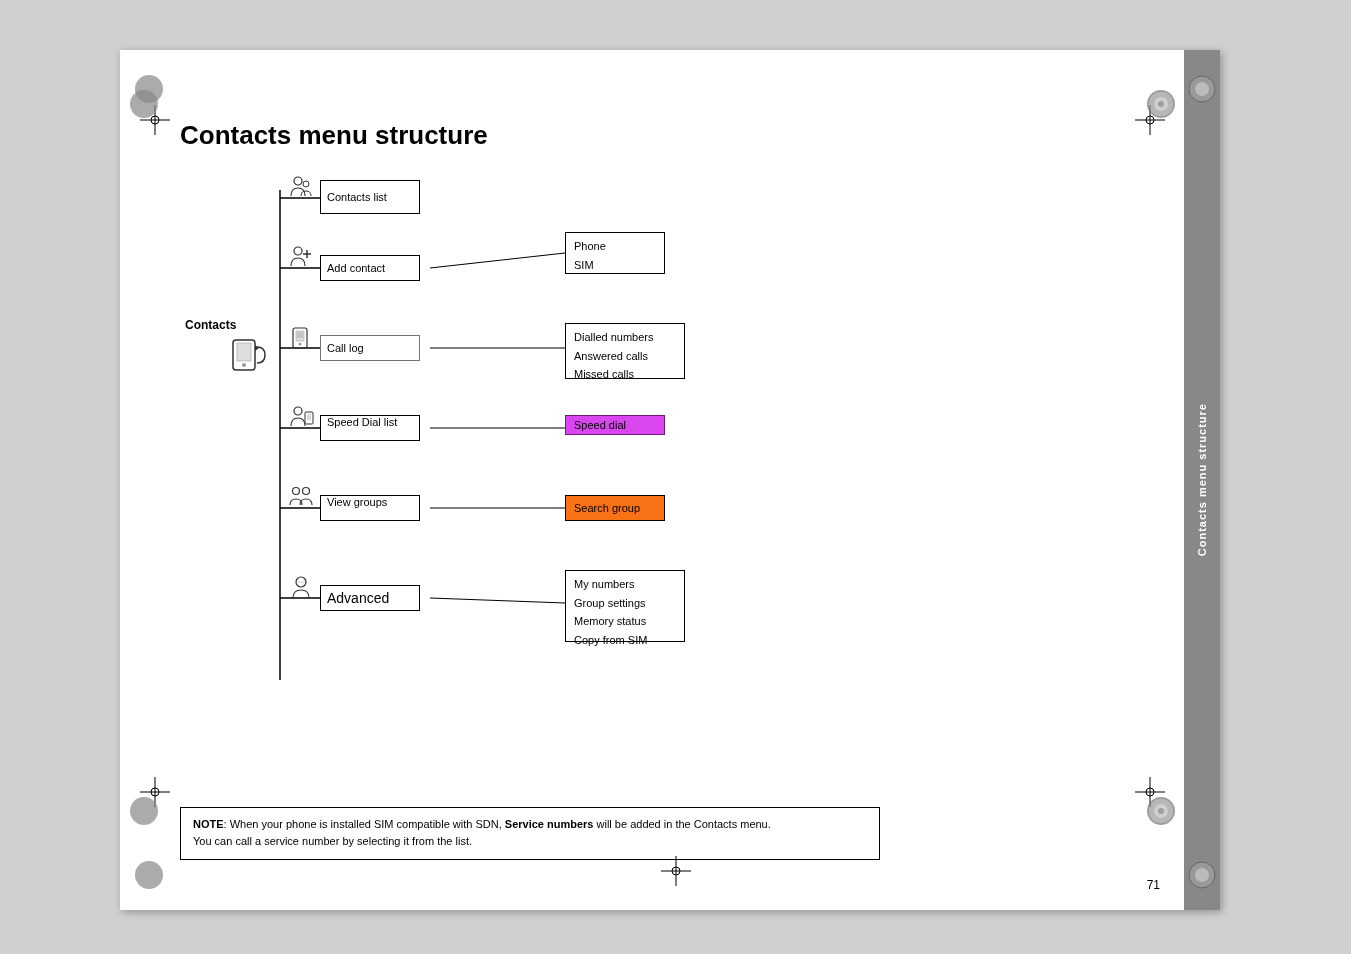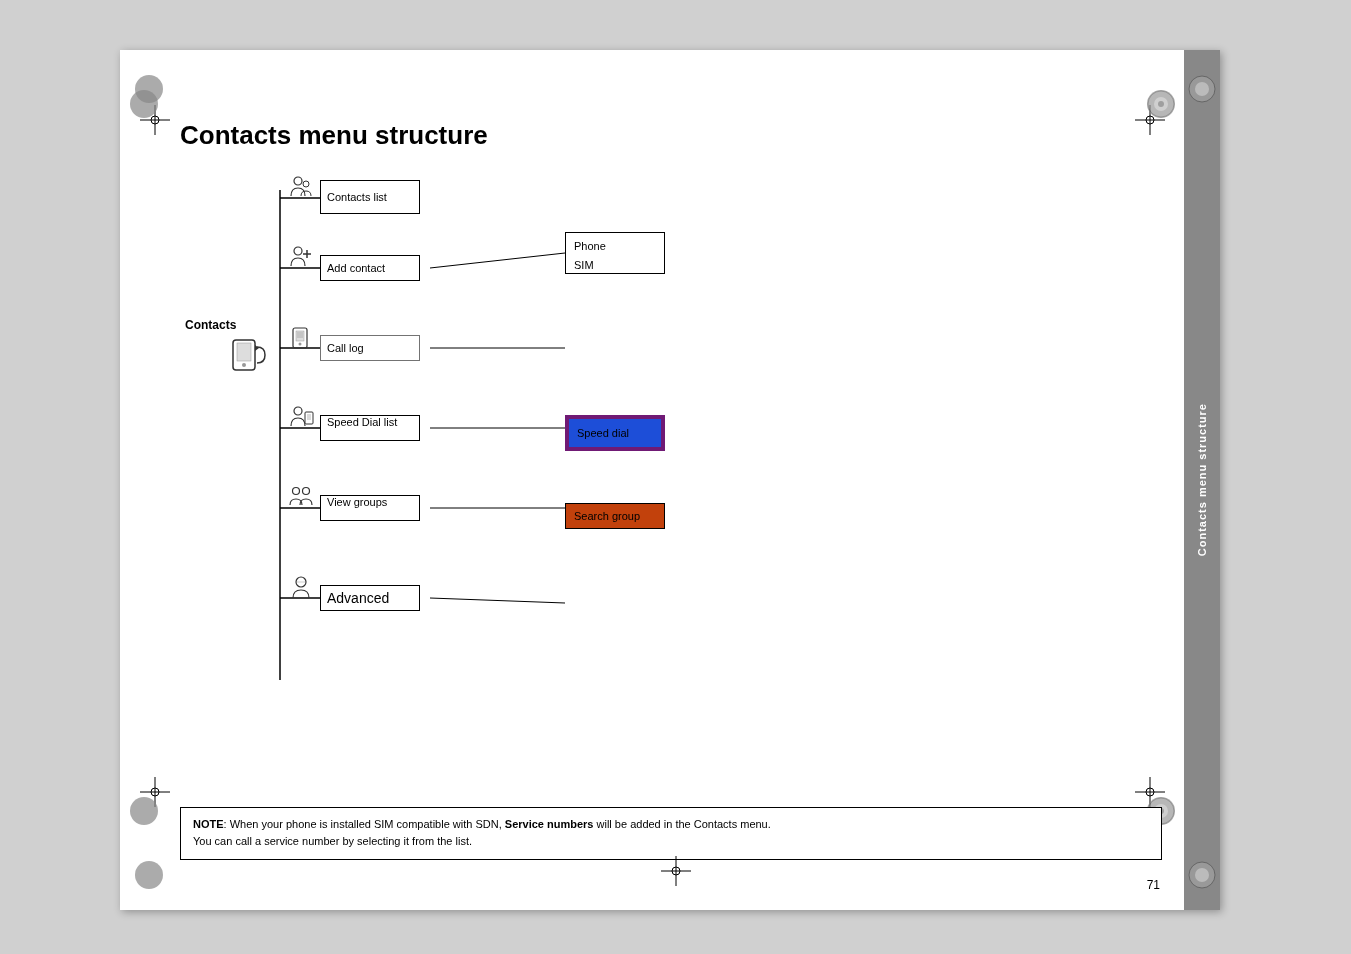--- a/index.html
+++ b/index.html
@@ -278,33 +278,44 @@
 
     <div style="position:absolute; left:140px; top:425px; width:100px; height:26px; border:1px solid #000; background:#fff; display:flex; align-items:center; padding-left:6px; font-size:14px;">
       <span>Advanced</span>
     </div>
 
     <div style="position:absolute; left:385px; top:72px; width:100px; height:42px; border:1px solid #000; background:#fff; padding:4px 8px; font-size:11px; line-height:1.7;">
       <div>Phone</div>
       <div>SIM</div>
     </div>
 
-
-    <div style="position:absolute; left:385px; top:255px; width:100px; height:36px; border:4px solid #701a75; background:#1d4ed8; display:flex; align-items:center; padding-left:8px; font-size:11px;">
+    <div style="position:absolute; left:385px; top:163px; width:120px; height:56px; border:1px solid #000; background:#fff; padding:4px 8px; font-size:11px; line-height:1.7;">
+      <div>Dialled numbers</div>
+      <div>Answered calls</div>
+      <div>Missed calls</div>
+    </div>
+
+    <div style="position:absolute; left:385px; top:255px; width:100px; height:20px; border:1px solid #701a75; background:#d946ef; display:flex; align-items:center; padding-left:8px; font-size:11px;">
       <span>Speed dial</span>
     </div>
 
-    <div style="position:absolute; left:385px; top:335px; width:100px; height:26px; border:1px solid #000; background:#c2410c; display:flex; align-items:center; padding-left:8px; font-size:11px;margin-top:8px;">
+    <div style="position:absolute; left:385px; top:335px; width:100px; height:26px; border:1px solid #000; background:#f97316; display:flex; align-items:center; padding-left:8px; font-size:11px;">
       <span>Search group</span>
     </div>
 
-
-  </div>
-
-  <div style="position:absolute; bottom:50px; left:60px; width:982px; border:1px solid #000; background:#fff; padding:8px 12px; font-size:11px; line-height:1.6;">
+    <div style="position:absolute; left:385px; top:410px; width:120px; height:72px; border:1px solid #000; background:#fff; padding:4px 8px; font-size:11px; line-height:1.7;">
+      <div>My numbers</div>
+      <div>Group settings</div>
+      <div>Memory status</div>
+      <div>Copy from SIM</div>
+    </div>
+
+  </div>
+
+  <div style="position:absolute; bottom:50px; left:60px; width:700px; border:1px solid #000; background:#fff; padding:8px 12px; font-size:11px; line-height:1.6;">
     <span class="note-bold">NOTE</span><span>: When your phone is installed SIM compatible with SDN, </span><span class="note-bold">Service numbers</span><span> will be added in the Contacts menu.<br>You can call a service number by selecting it from the list.</span>
   </div>
 
   <div style="position:absolute; bottom:18px; right:60px; font-size:12px;">71</div>
 
 </div>
 
 <div style="position:absolute; top:75px; left:135px; width:28px; height:28px; border-radius:50%; background:#888; opacity:0.7;"></div>
 <div style="position:absolute; top:75px; right:135px; width:28px; height:28px; border-radius:50%;">
   <svg width="28" height="28" viewBox="0 0 28 28">

